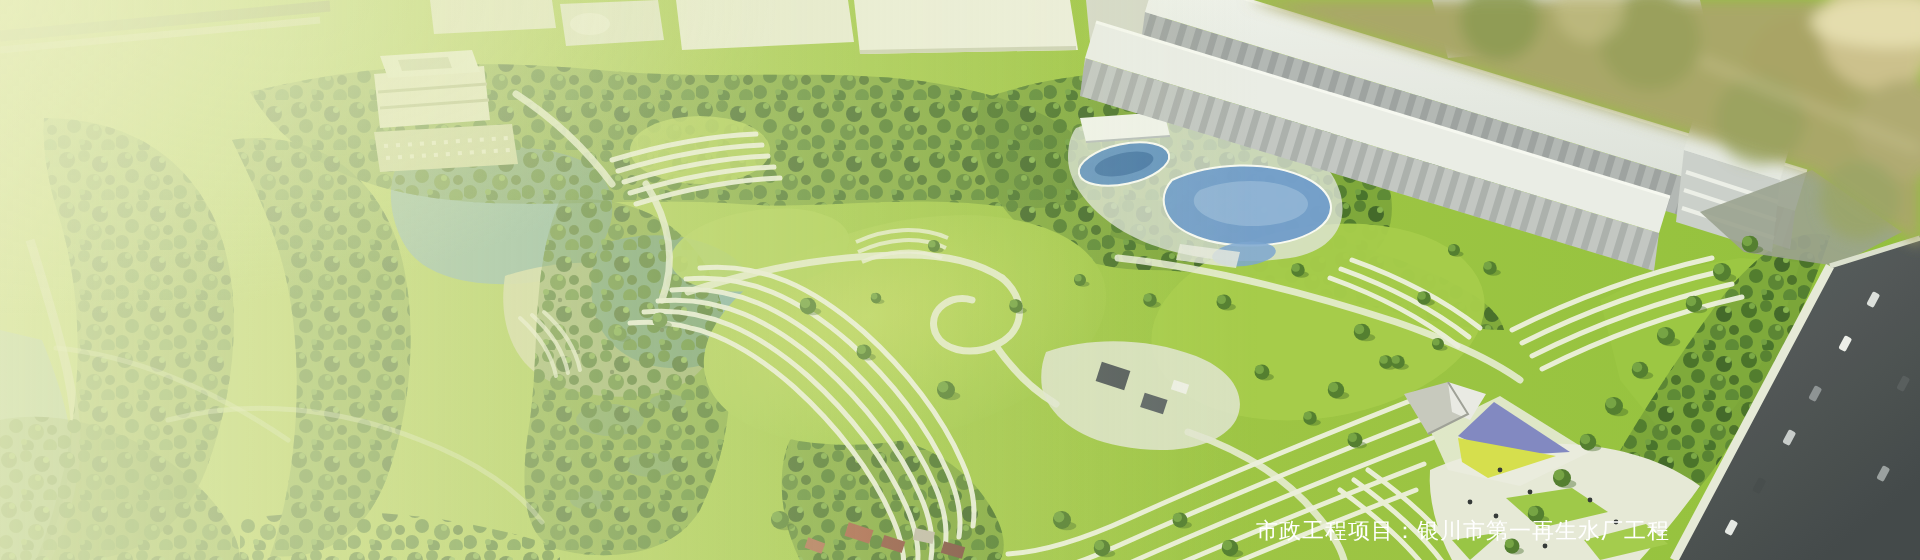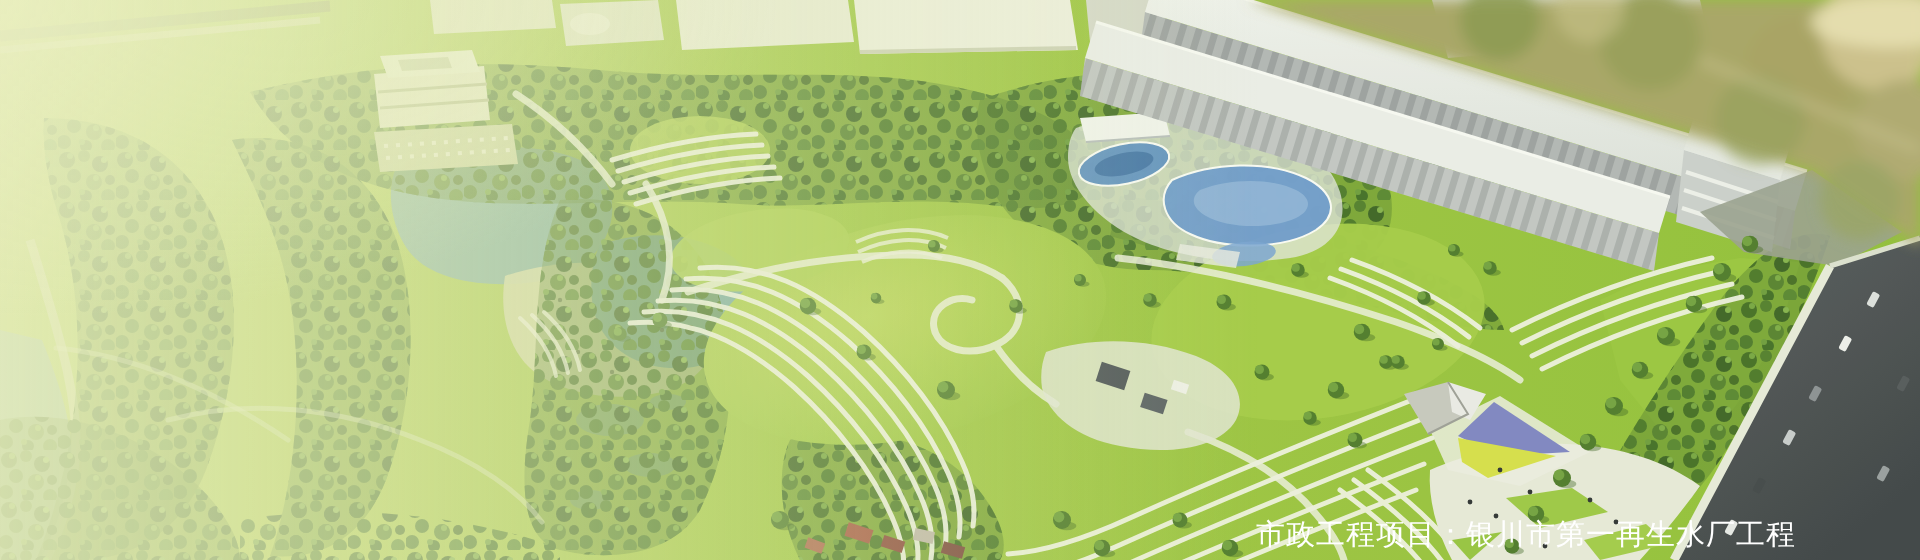--- a/index.html
+++ b/index.html
@@ -1,19 +1,19 @@
 <!DOCTYPE html>
 <html><head>
 <meta charset="utf-8">
 <style>
   html,body{margin:0;padding:0;background:#20251c;}
   .stage{position:relative;width:1920px;height:560px;overflow:hidden;
          font-family:"DejaVu Sans","Liberation Sans",sans-serif;background:#a6c847;}
   .stage svg{position:absolute;left:0;top:0;display:block;}
-  .caption{position:absolute;left:1256px;top:519px;font-size:29px;font-weight:500;
+  .caption{position:absolute;left:1256px;top:519px;font-size:22px;font-weight:500;
            letter-spacing:1px;color:#ffffff;white-space:nowrap;line-height:1.1;}
 </style>
 </head>
 <body>
 
 <div class="stage">
 <svg width="1920" height="560" viewBox="0 0 1920 560">
   <defs>
     <linearGradient id="gbase" x1="0" y1="0" x2="1" y2="0">
       <stop offset="0" stop-color="#b7d15c"></stop>

